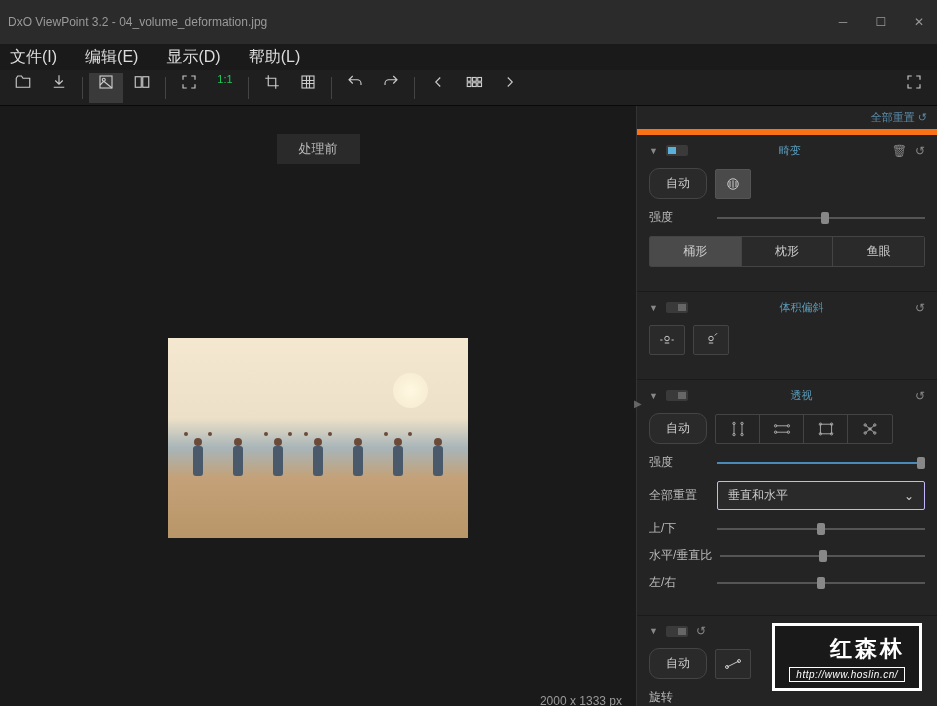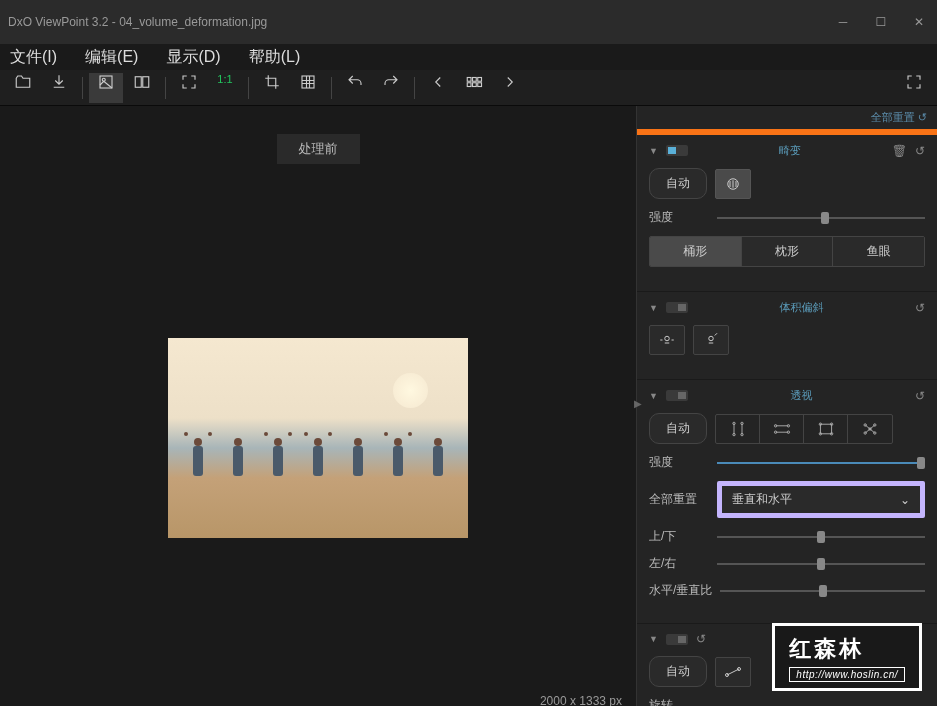--- a/index.html
+++ b/index.html
@@ -51,23 +51,23 @@
 .slider-track.blue { background: #4a8ab8; }
 .slider-thumb { position: absolute; top: -5px; width: 8px; height: 12px; background: #888; border-radius: 2px; }
 .seg { display: flex; border: 1px solid #444; border-radius: 2px; overflow: hidden; margin-bottom: 10px; }
 .seg-item { flex: 1; padding: 6px 0; text-align: center; font-size: 12px; color: #ccc; background: #2a2a2a; border-right: 1px solid #444; }
 .seg-item:last-child { border-right: none; }
 .seg-item.active { background: #4a4a4a; }
 .toolgrp { display: flex; border: 1px solid #444; border-radius: 2px; overflow: hidden; }
 .toolgrp .tg { width: 44px; height: 28px; display: flex; align-items: center; justify-content: center; border-right: 1px solid #444; }
 .toolgrp .tg:last-child { border-right: none; }
 .toolgrp .tg svg { width: 20px; height: 16px; stroke: #aaa; fill: none; stroke-width: 1.2; }
-.select { flex: 1; display: flex; align-items: center; justify-content: space-between; background: #2a2a2a; border: 5px solid #c4b5fd; padding: 5px 10px; font-size: 12px; border-radius: 2px; }
+.select { flex: 1; display: flex; align-items: center; justify-content: space-between; background: #2a2a2a; border: 1px solid #c4b5fd; padding: 5px 10px; font-size: 12px; border-radius: 2px; }
 .caret { position: absolute; left: 634px; top: 398px; color: #666; font-size: 10px; }
-.watermark { position: absolute; right: 15px; bottom: 15px; border: 3px solid #fff; padding: 8px 14px 6px; text-align: left; background: rgba(0,0,0,0.3); margin-top: 48px; }
+.watermark { position: absolute; right: 15px; bottom: 15px; border: 3px solid #fff; padding: 8px 14px 6px; text-align: right; background: rgba(0,0,0,0.3); margin-top: 48px; }
 .wm-title { color: #fff; font-size: 22px; font-weight: bold; letter-spacing: 3px; }
 .wm-url { color: #fff; font-size: 10px; font-style: italic; letter-spacing: 0.5px; border: 1px solid #fff; padding: 1px 6px; margin-top: 3px; display: inline-block; }
 </style>
 </head>
 <body>
 
 <div class="titlebar">
   <span class="title">DxO ViewPoint 3.2 - 04_volume_deformation.jpg</span>
   <div class="winbtns">
     <span>─</span>
@@ -321,29 +321,29 @@
       </div>
       <div class="row">
         <span class="label">上/下</span>
         <div class="slider-wrap">
             <div class="slider-track">
               <div class="slider-thumb" style="left:48%"></div>
             </div>
           </div>
       </div>
       <div class="row">
-        <span class="label">左/右</span>
+        <span class="label">水平/垂直比</span>
         <div class="slider-wrap">
             <div class="slider-track">
               <div class="slider-thumb" style="left:48%"></div>
             </div>
           </div>
       </div>
       <div class="row">
-        <span class="label">水平/垂直比</span>
+        <span class="label">左/右</span>
         <div class="slider-wrap">
             <div class="slider-track">
               <div class="slider-thumb" style="left:48%"></div>
             </div>
           </div>
       </div>
     </div>
 
     <div class="section">
       <div class="sec-hdr">

